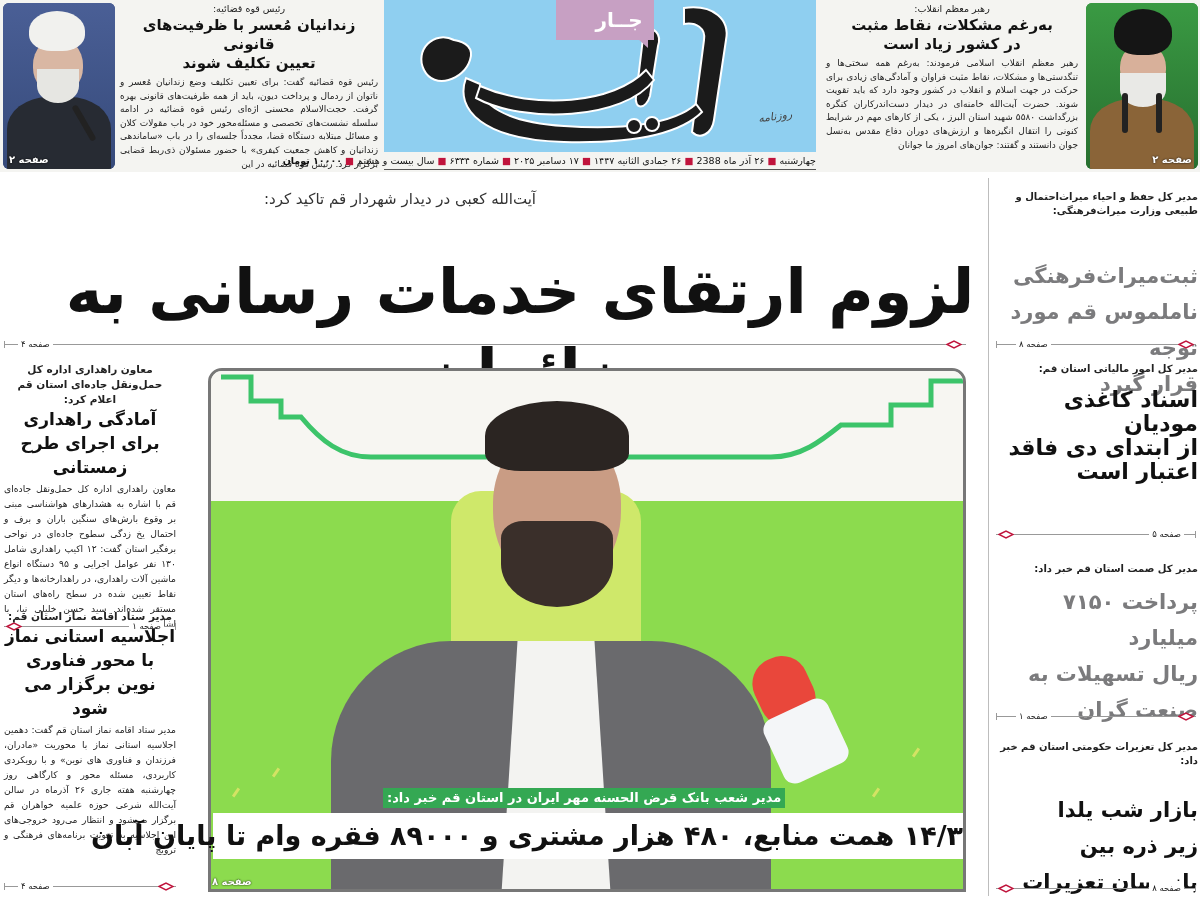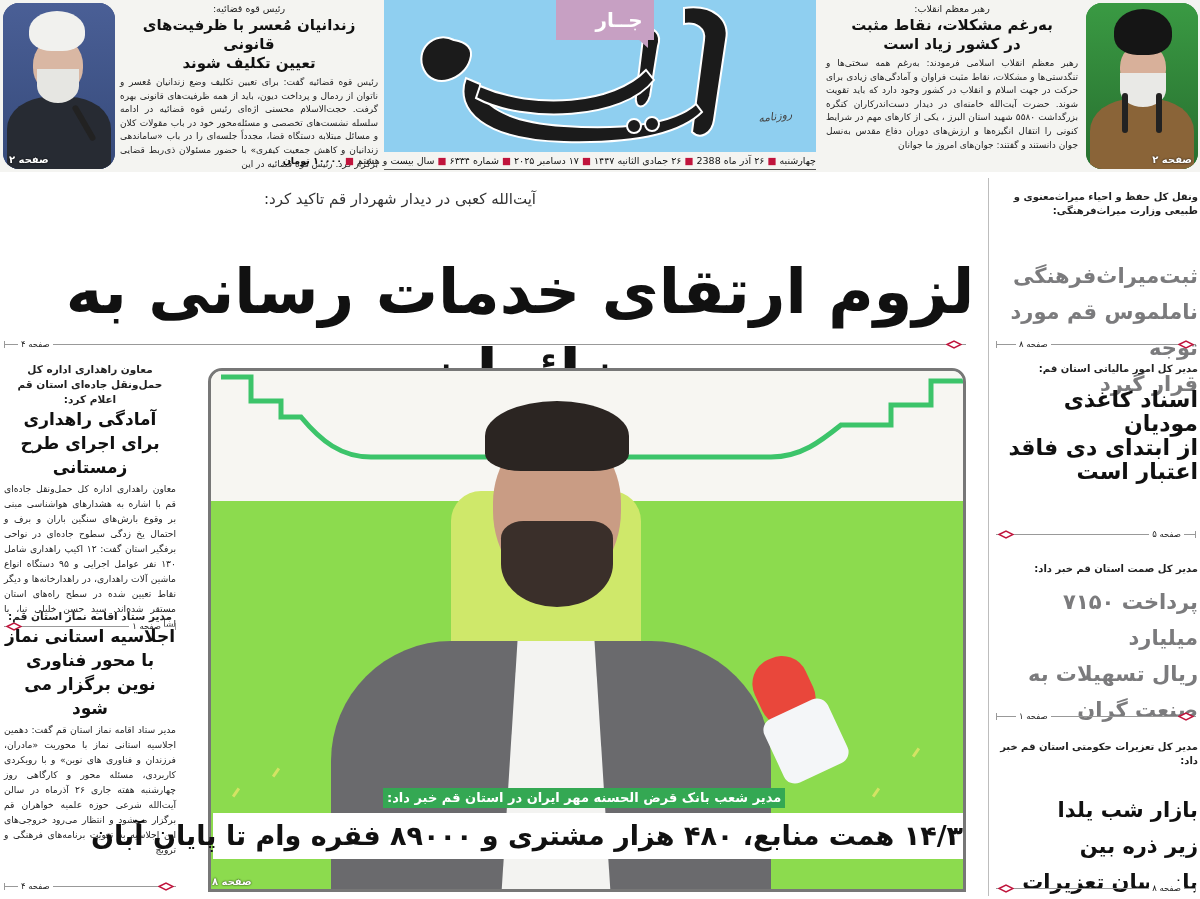--- a/index.html
+++ b/index.html
@@ -6,21 +6,21 @@
   html, body { width: 1200px; height: 899px; overflow: hidden; background: #ffffff; }
   body { font-family: "DejaVu Sans", sans-serif; color: #1a1a1a; position: relative; direction: rtl; }
 
   
   .top-band { position: absolute; left: 0; top: 0; width: 1200px; height: 172px; background: #f4f4f1; }
 
   .promo { position: absolute; top: 0; height: 172px; }
   .promo-left { left: 0; width: 382px; }
   .promo-right { left: 820px; width: 380px; }
 
-  .promo-photo { position: absolute; top: 3px; width: 112px; height: 166px; border-radius: 16px; overflow: hidden; }
+  .promo-photo { position: absolute; top: 3px; width: 112px; height: 166px; border-radius: 6px; overflow: hidden; }
   .promo-left .promo-photo { left: 3px; background: #3b4f84; }
   .promo-right .promo-photo { right: 2px; background: #2f8a3a; }
   .promo-photo .ph-bg { position: absolute; inset: 0; }
   .promo-left .ph-bg { background: linear-gradient(180deg, #4a5f96 0%, #364a7a 100%); }
   .promo-right .ph-bg { background: linear-gradient(180deg, #3a9a43 0%, #276e2f 100%); }
   .ph-head { position: absolute; border-radius: 50% 50% 45% 45%; }
   .ph-body { position: absolute; border-radius: 40% 40% 0 0; }
   .promo-left .ph-turban { position:absolute; left: 26px; top: 8px; width: 56px; height: 40px; background: #f1f1ee; border-radius: 50% 50% 40% 40%; }
   .promo-left .ph-head { left: 30px; top: 34px; width: 50px; height: 56px; background: #d9b7a3; }
   .promo-left .ph-beard { position:absolute; left: 34px; top: 66px; width: 42px; height: 34px; background: #e6e6e2; border-radius: 0 0 50% 50%; }
@@ -242,21 +242,21 @@
   <div class="hair"></div>
   <div class="beard"></div>
   <div class="mic-red"></div>
   <div class="mic-white"></div>
 </div>
 <div class="feature-kicker-box">مدیر شعب بانک قرض الحسنه مهر ایران در استان قم خبر داد:</div>
 <div class="feature-headline-box">۱۴/۳ همت منابع، ۴۸۰ هزار مشتری و ۸۹۰۰۰ فقره وام تا پایان آبان</div>
 <div class="feature-page">صفحه ۸</div>
 
 <div class="rc-story" style="top:190px;">
-  <div class="rc-kicker">ونقل کل حفظ و احیاء میراث‌معنوی و طبیعی وزارت میراث‌فرهنگی:</div>
+  <div class="rc-kicker">مدیر کل حفظ و احیاء میراث‌احتمال و طبیعی وزارت میراث‌فرهنگی:</div>
   <div class="rc-title grey t22">
     <div>ثبت‌میراث‌فرهنگی</div>
     <div>ناملموس قم مورد توجه</div>
     <div>قرار گیرد</div>
   </div>
 </div>
 <div class="sep" style="left:996px;top:340px;width:200px;">
   <div class="line"></div>
   <div class="tick" style="left:0;"></div>
   <span class="pg" style="left:20px;">صفحه ۸</span>

